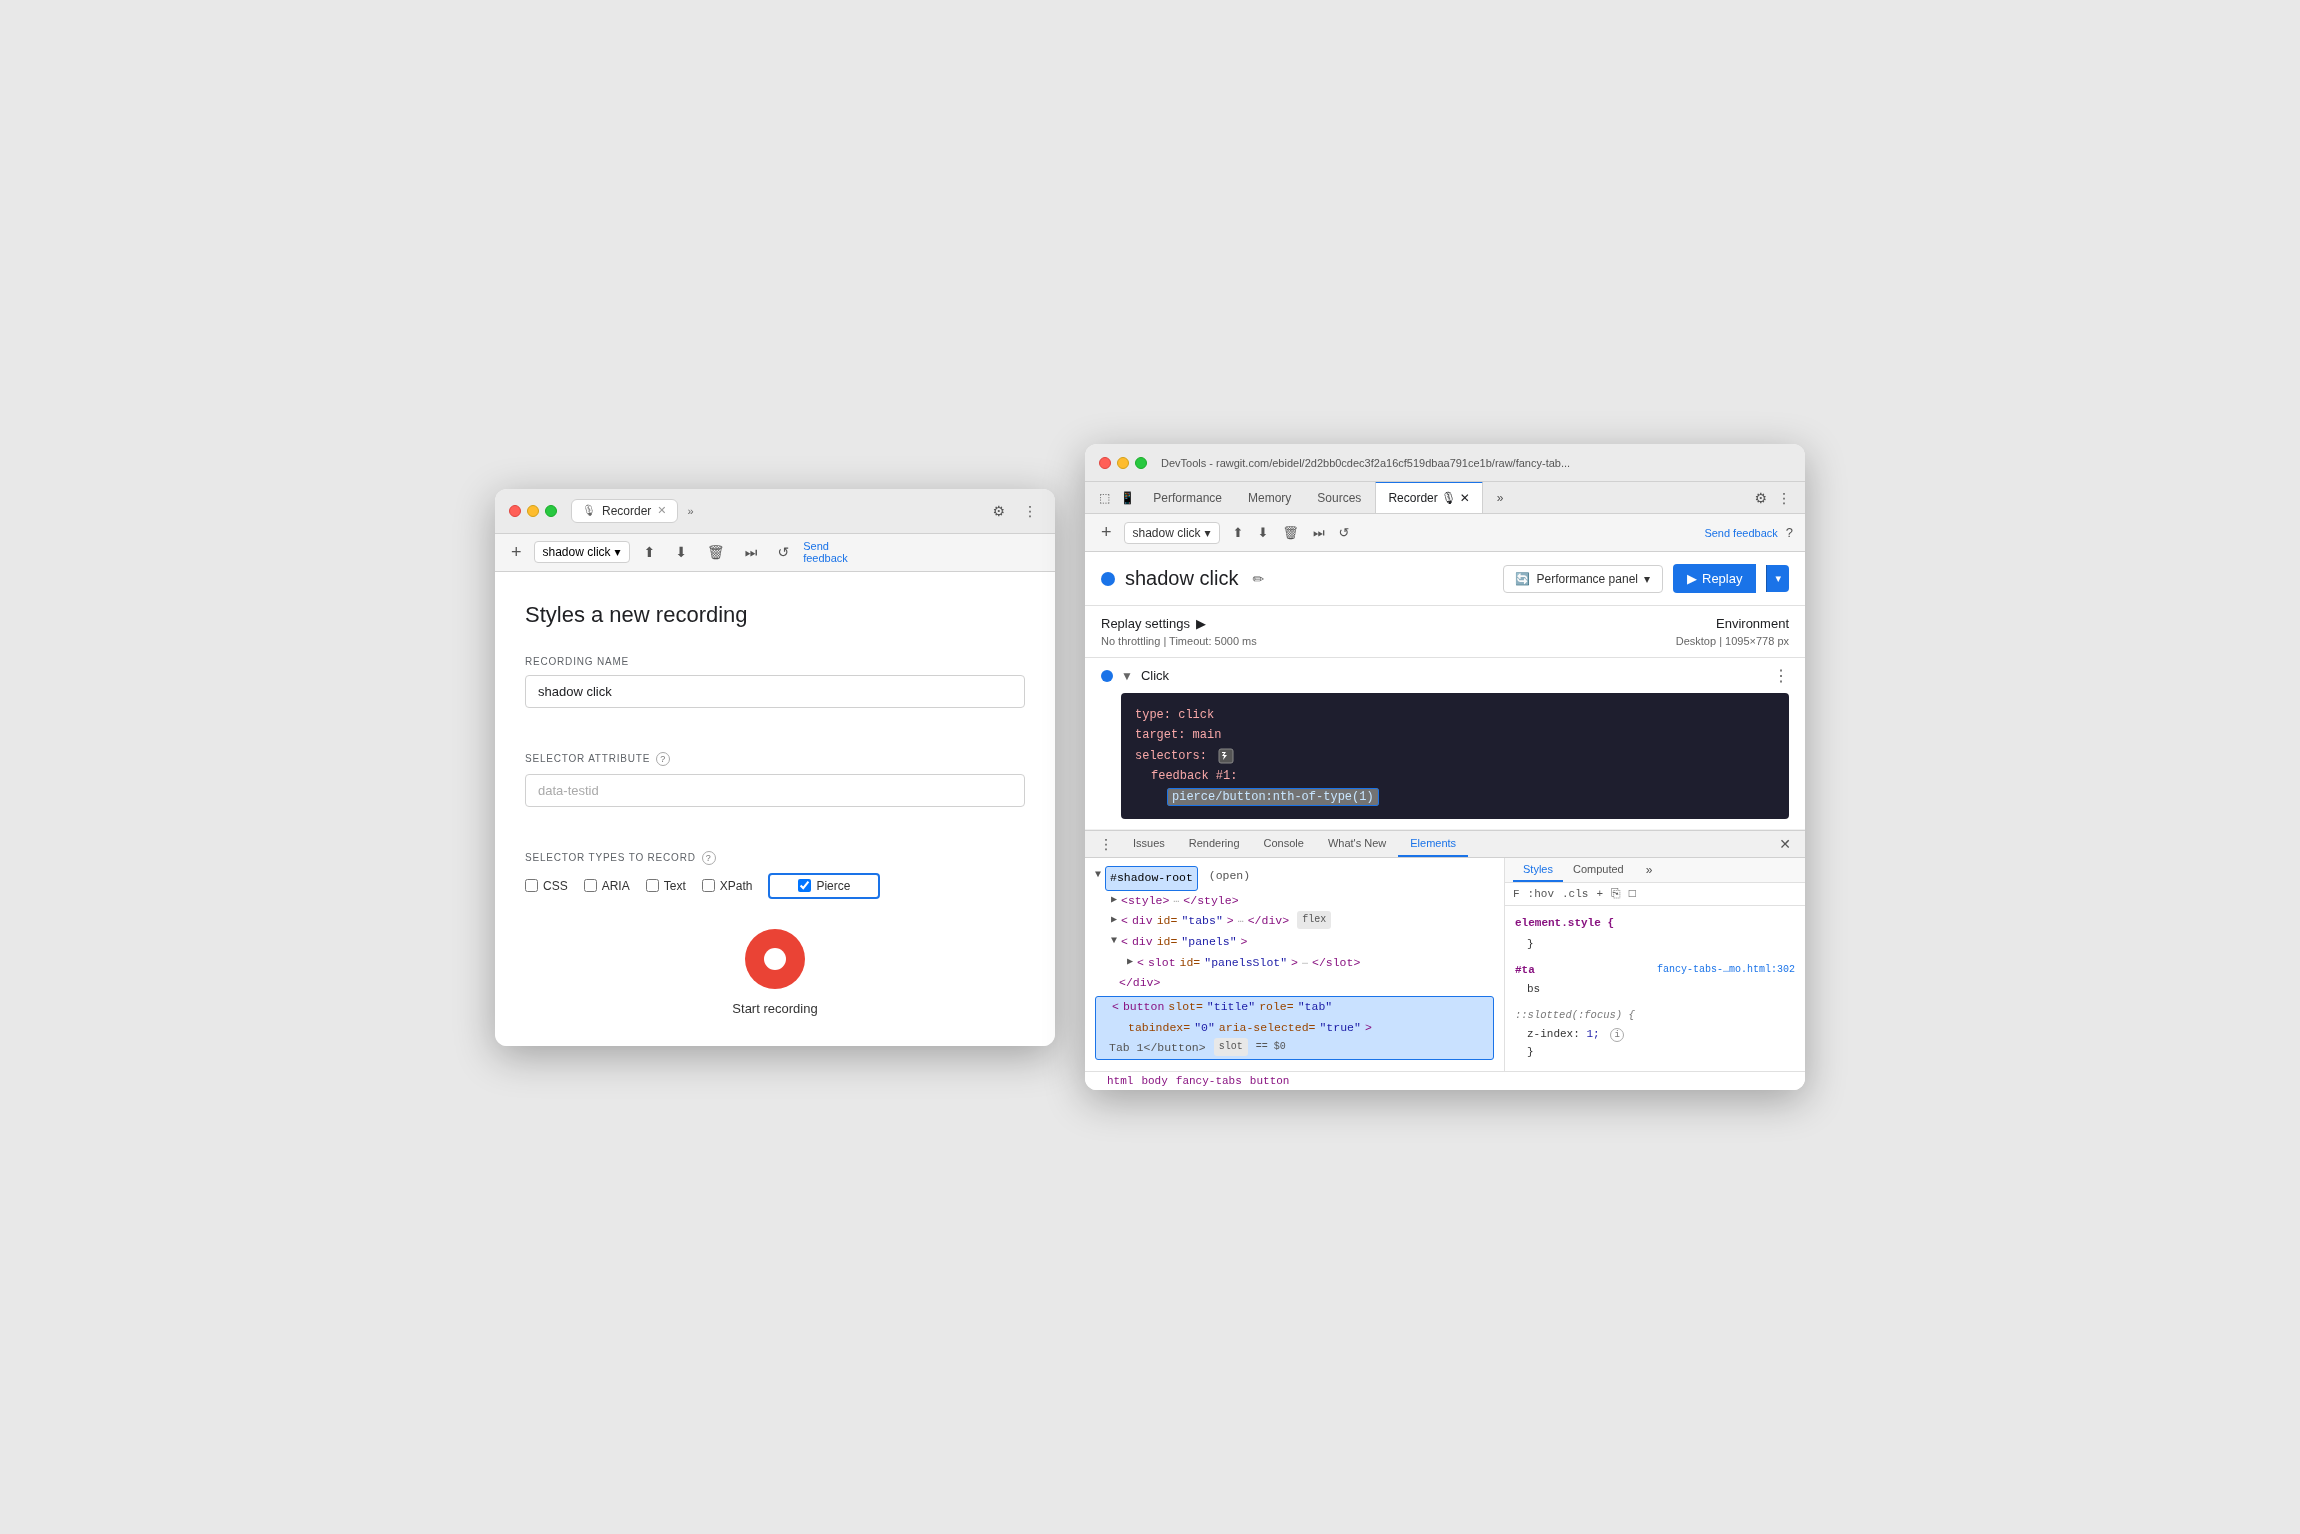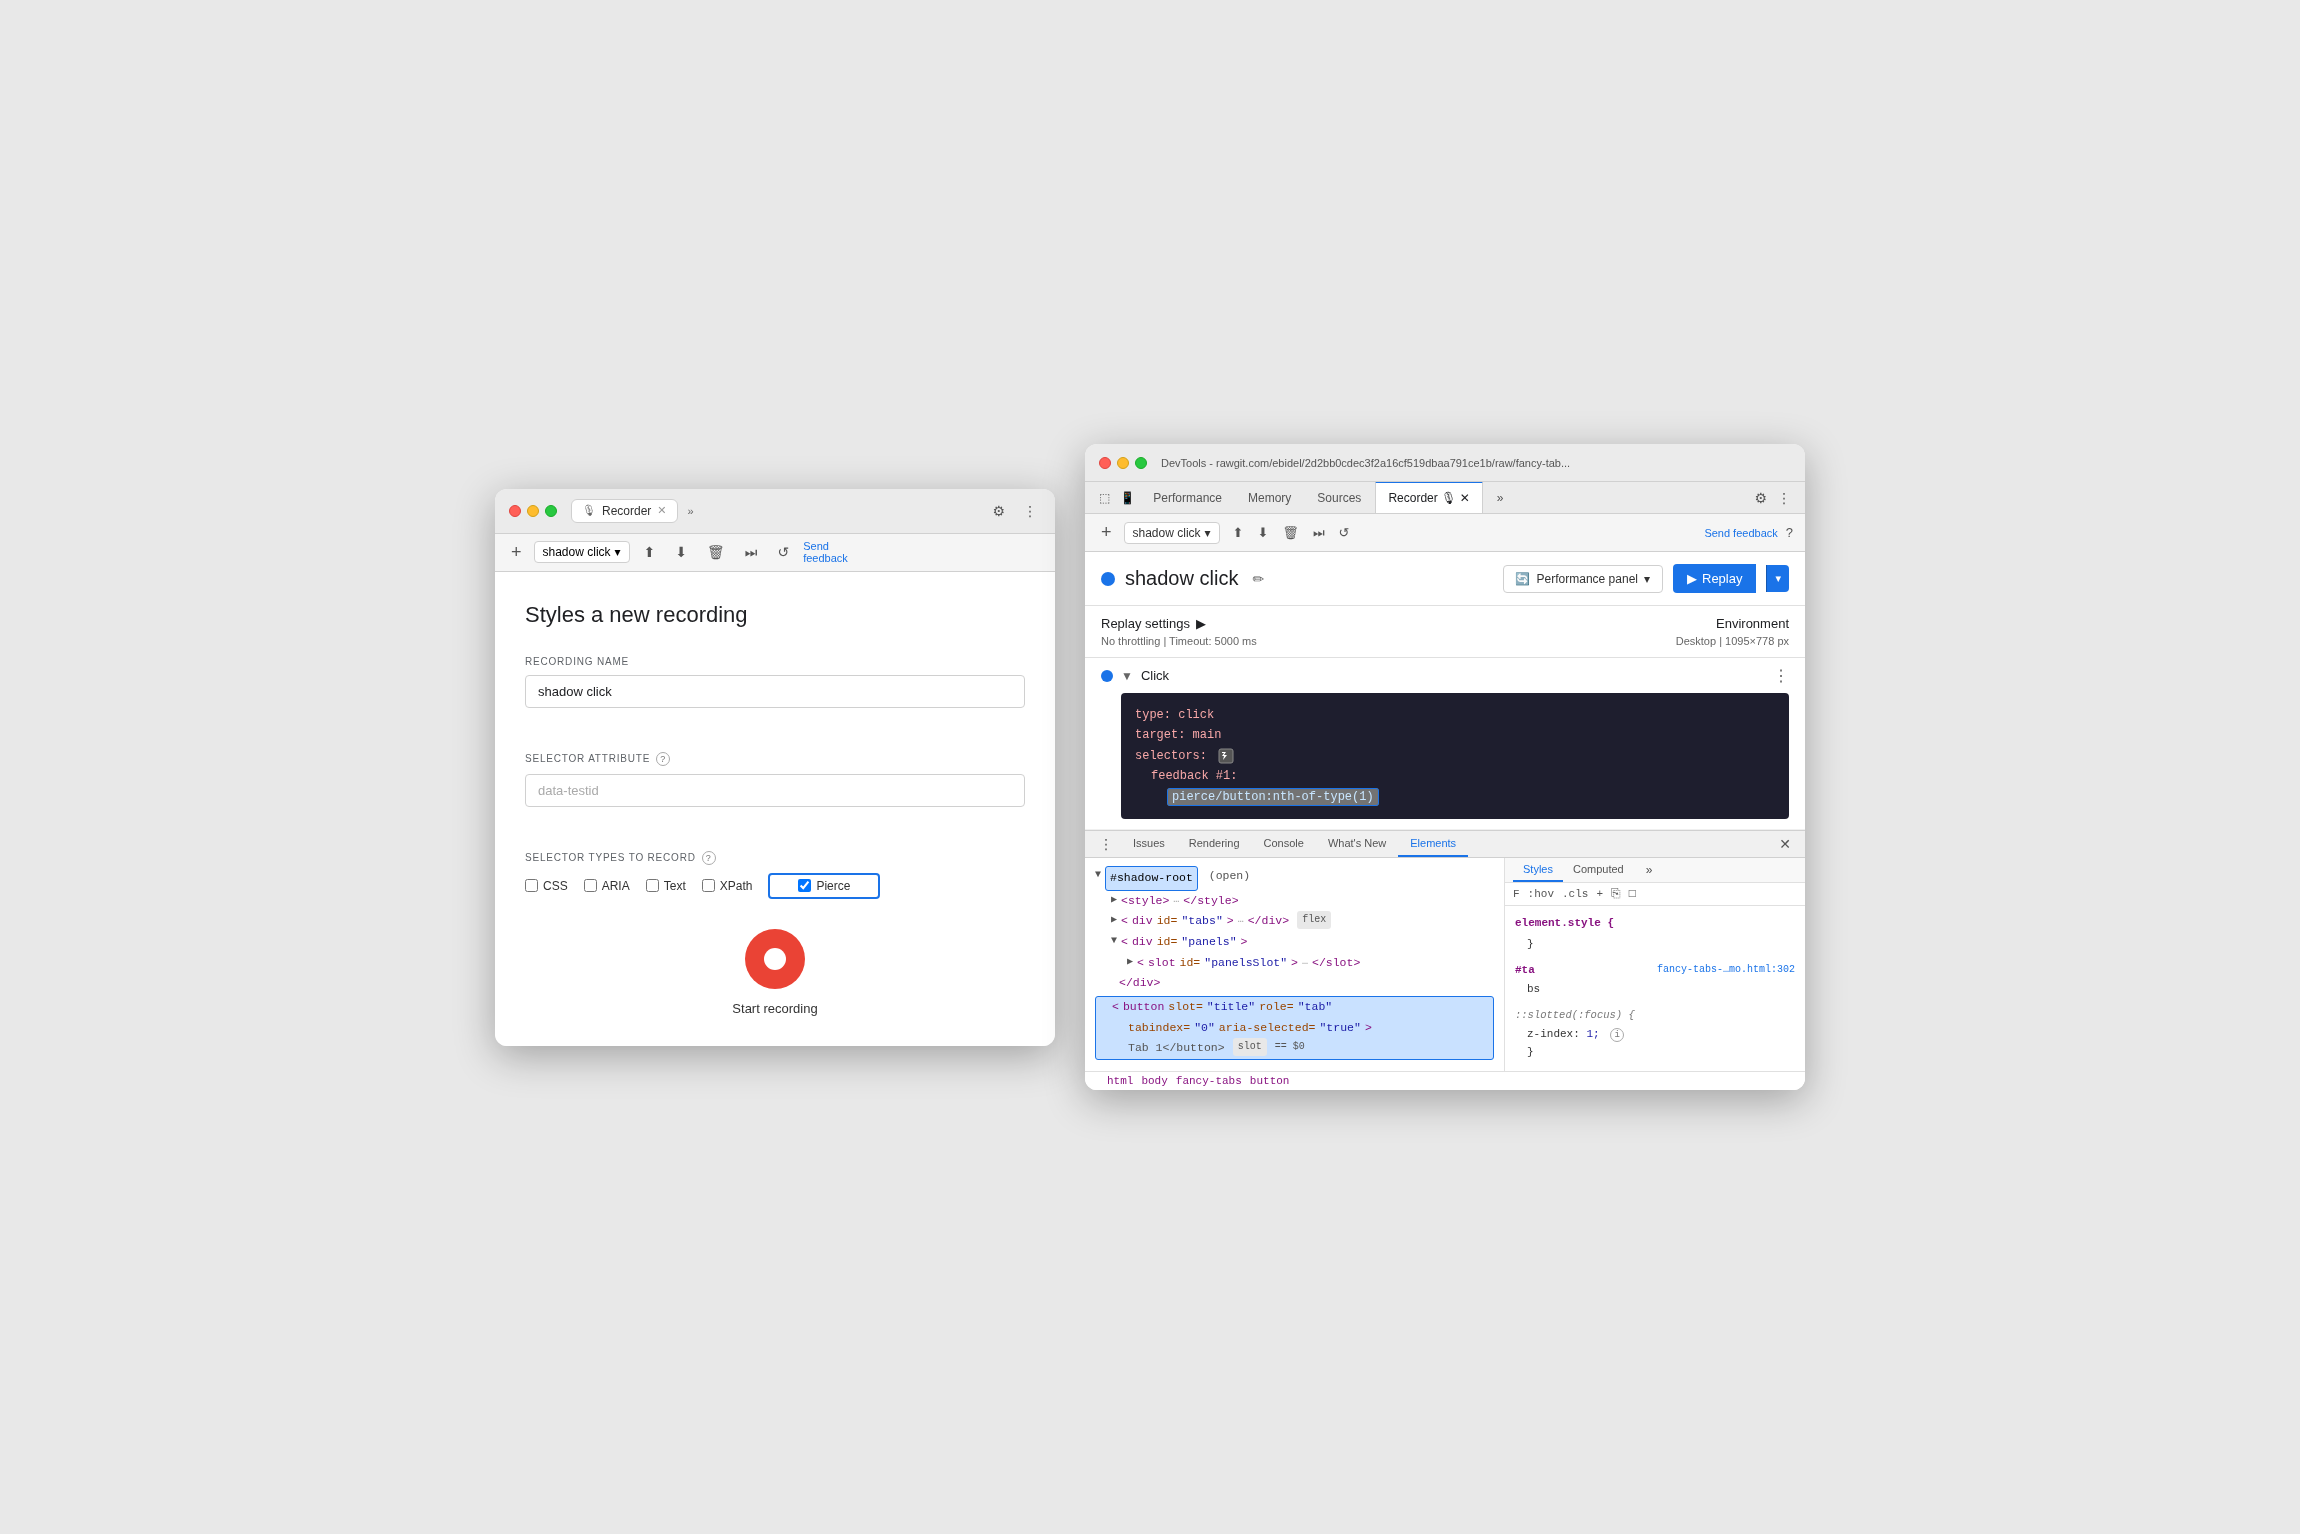--- a/index.html
+++ b/index.html
@@ -949,21 +949,21 @@
               <span class="dom-attr-name"> role=</span>
               <span class="dom-attr-val">"tab"</span>
           </div>
           <div class="dom-line" style="padding-left:32px;">
             <span class="dom-attr-name">tabindex=</span>
               <span class="dom-attr-val">"0"</span>
               <span class="dom-attr-name"> aria-selected=</span>
               <span class="dom-attr-val">"true"</span>
               <span class="dom-tag">&gt;</span>
           </div>
-          <div class="dom-line" style="padding-left:32px;text-align:right;">
+          <div class="dom-line" style="padding-left:13px;text-align:right;">
             <span class="dom-text">Tab 1&lt;/button&gt;</span>
             <span class="dom-badge">slot</span>
             <span style="color:#555;font-size:10px;margin-left:4px;">== $0</span>
           </div>
         </div>
       </div>
 
       <div class="styles-panel">
         <div class="styles-tabs">
           <div class="styles-tab active">Styles</div>

